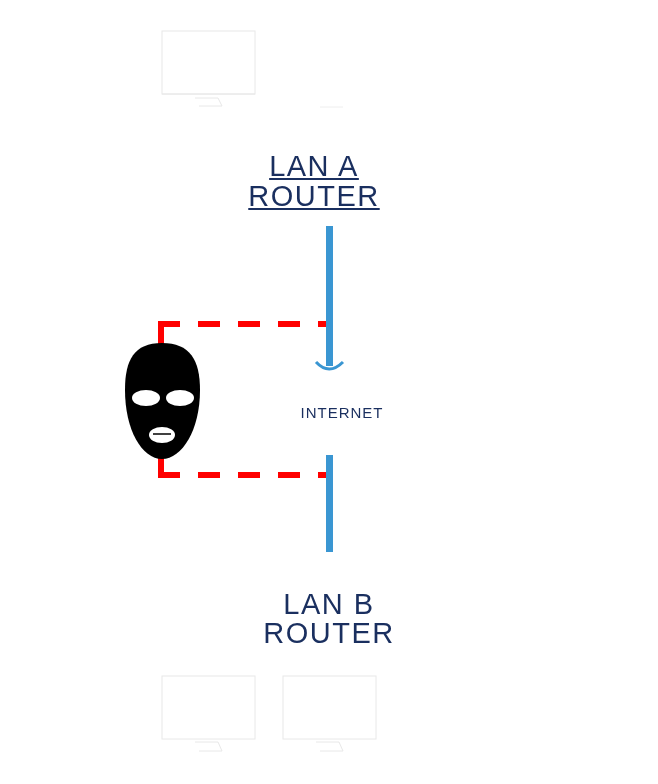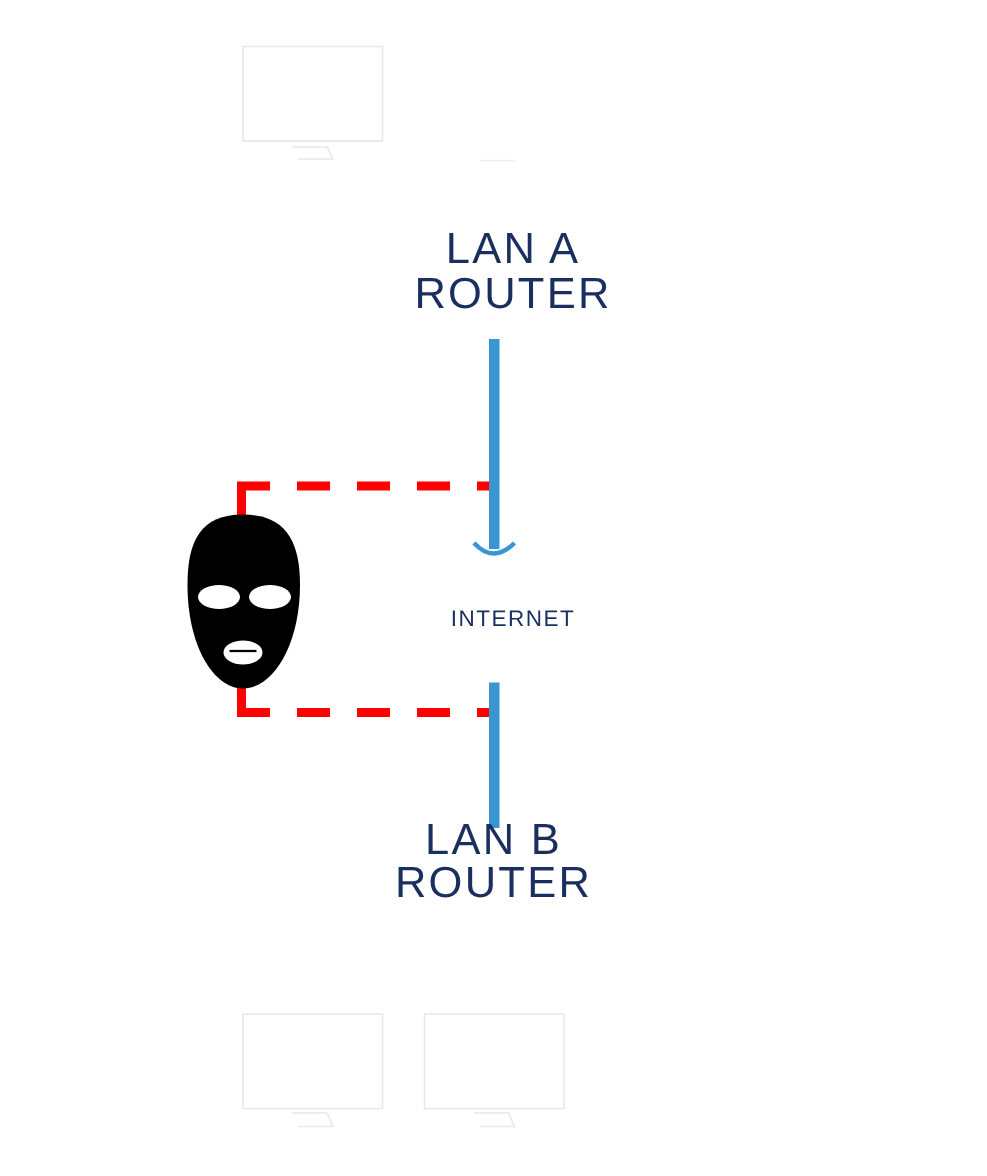--- a/index.html
+++ b/index.html
@@ -1,23 +1,23 @@
 <!DOCTYPE html>
 <html><head>
 <meta charset="utf-8">
 <style>
   html, body { margin:0; padding:0; background:#ffffff; }
   body { width:658px; height:784px; position:relative; overflow:hidden; font-family:"Liberation Sans", sans-serif; }
   svg#diagram { position:absolute; left:0; top:0; }
   .label { position:absolute; color:#1a2f5f; text-align:center; line-height:1; letter-spacing:1.5px; }
   .router-label { font-size:29px; width:220px; }
   .router-label span { display:block; }
-  #lan-a { left:232px; top:152px; }
+  #lan-a { left:204px; top:152px;text-decoration:underline; }
   #lan-a span + span { margin-top:1px; }
-  #lan-b { left:219px; top:546px; }
+  #lan-b { left:219px; top:590px; }
   #internet { left:270px; top:405px; font-size:15px; width:144px; letter-spacing:1px; }
 </style>
 </head>
 <body>
 
 <svg id="diagram" width="658" height="784" viewBox="0 0 658 784">
 
   <g fill="none" stroke="#e8e8e8" stroke-width="1">
     <rect x="162" y="31" width="93" height="63"></rect>
     <line x1="162" y1="94" x2="255" y2="94"></line>

